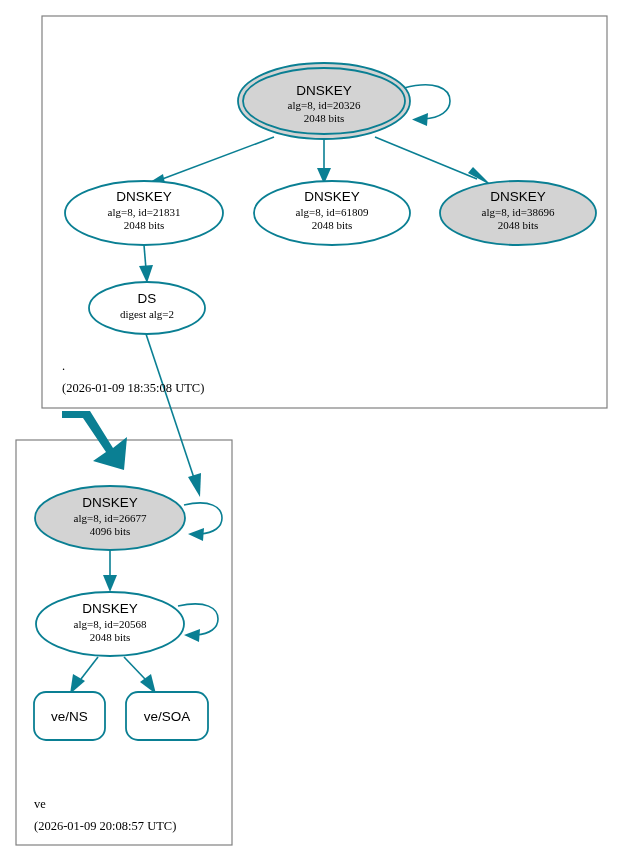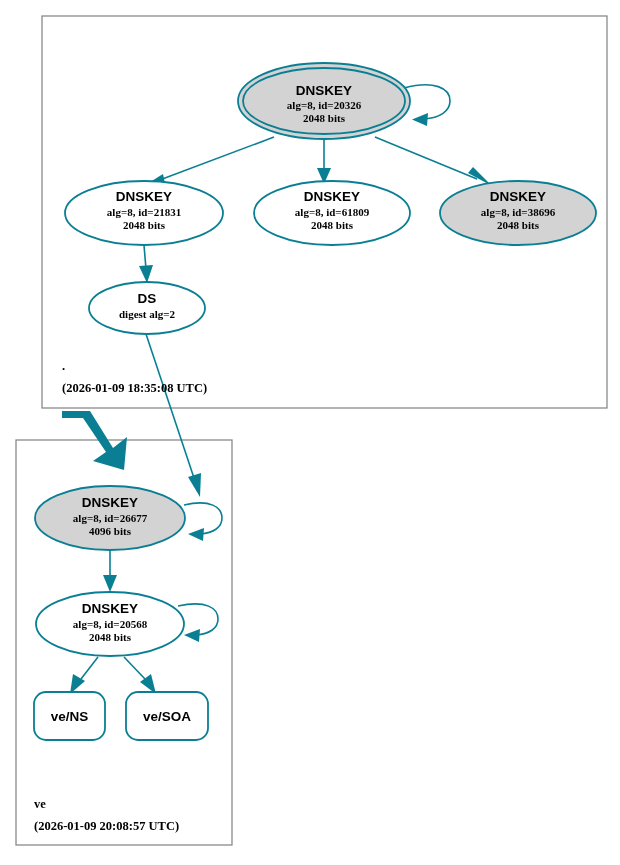--- a/index.html
+++ b/index.html
@@ -11,21 +11,20 @@
   body {
     width: 620px;
     height: 865px;
     font-family: "Liberation Sans", sans-serif;
     overflow: hidden;
   }
   #diagram-root {
     position: relative;
     width: 620px;
     height: 865px;
-    font-weight: bold;
   }
   svg#dnssec-graph {
     display: block;
     width: 620px;
     height: 865px;
   }
   .cluster-box {
     fill: none;
     stroke: #808080;
     stroke-width: 1.2;

